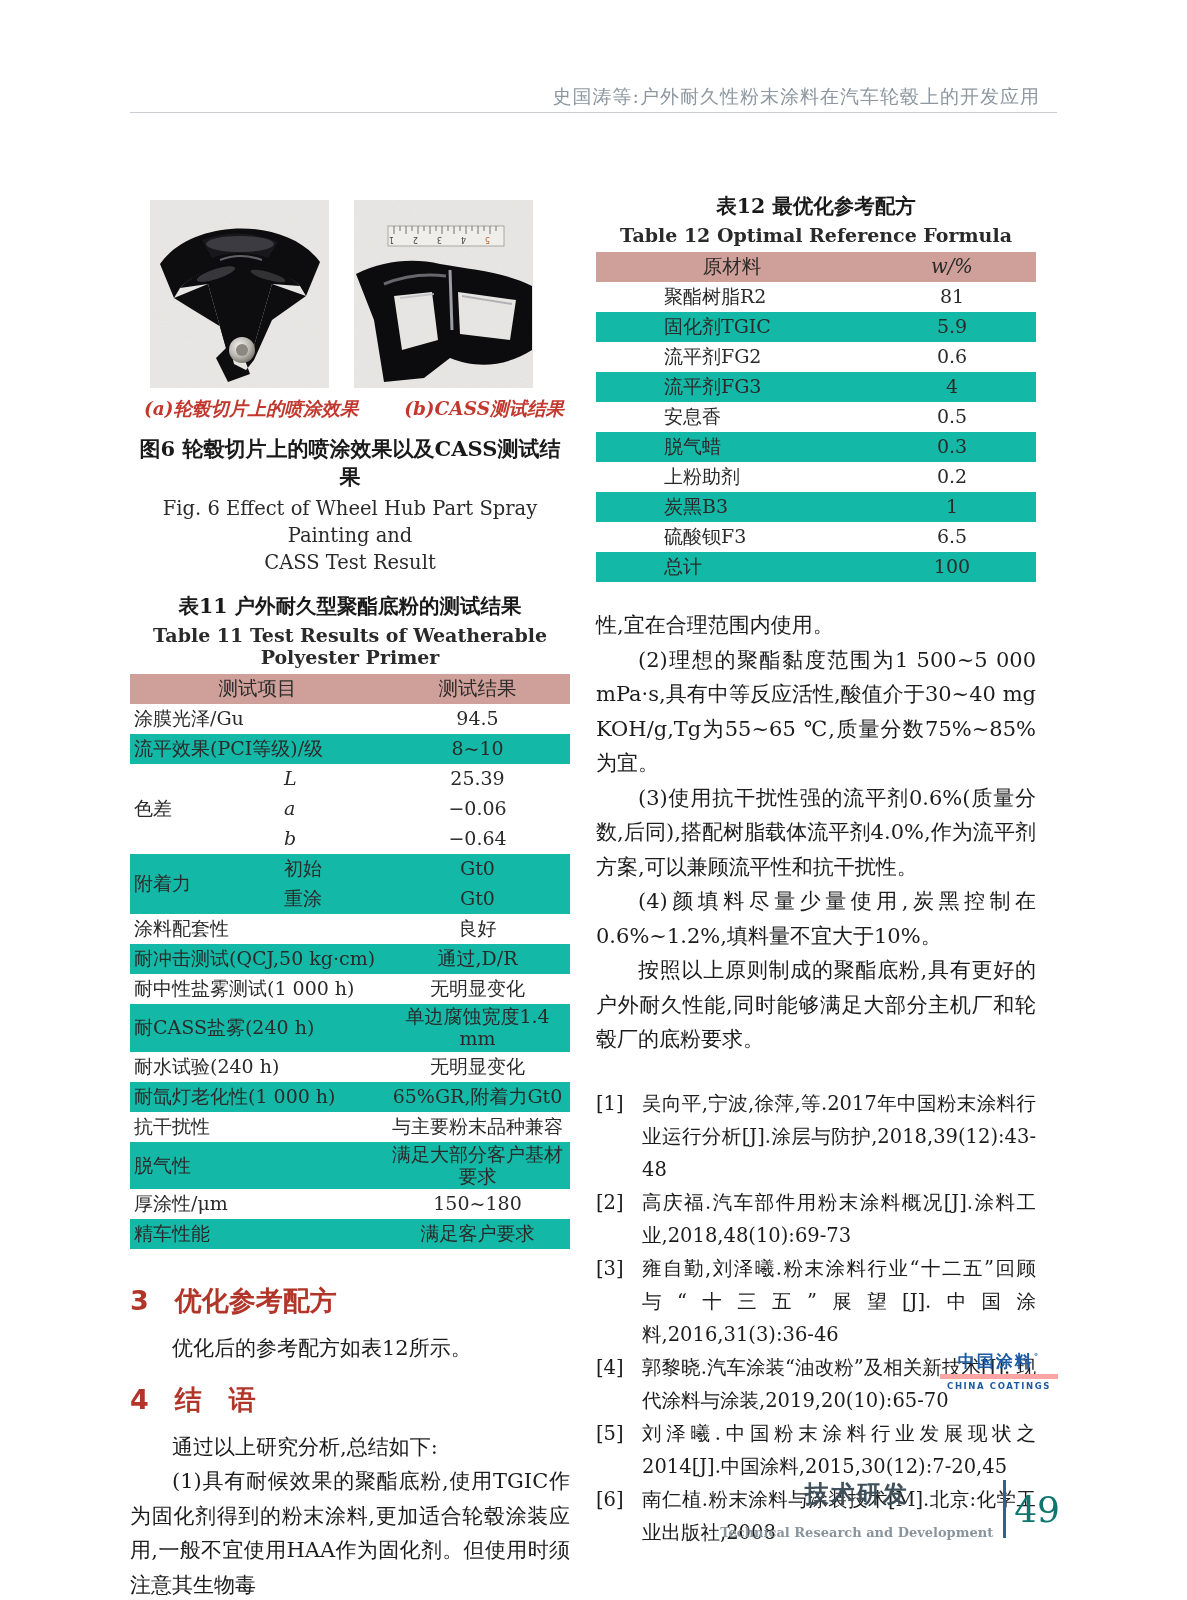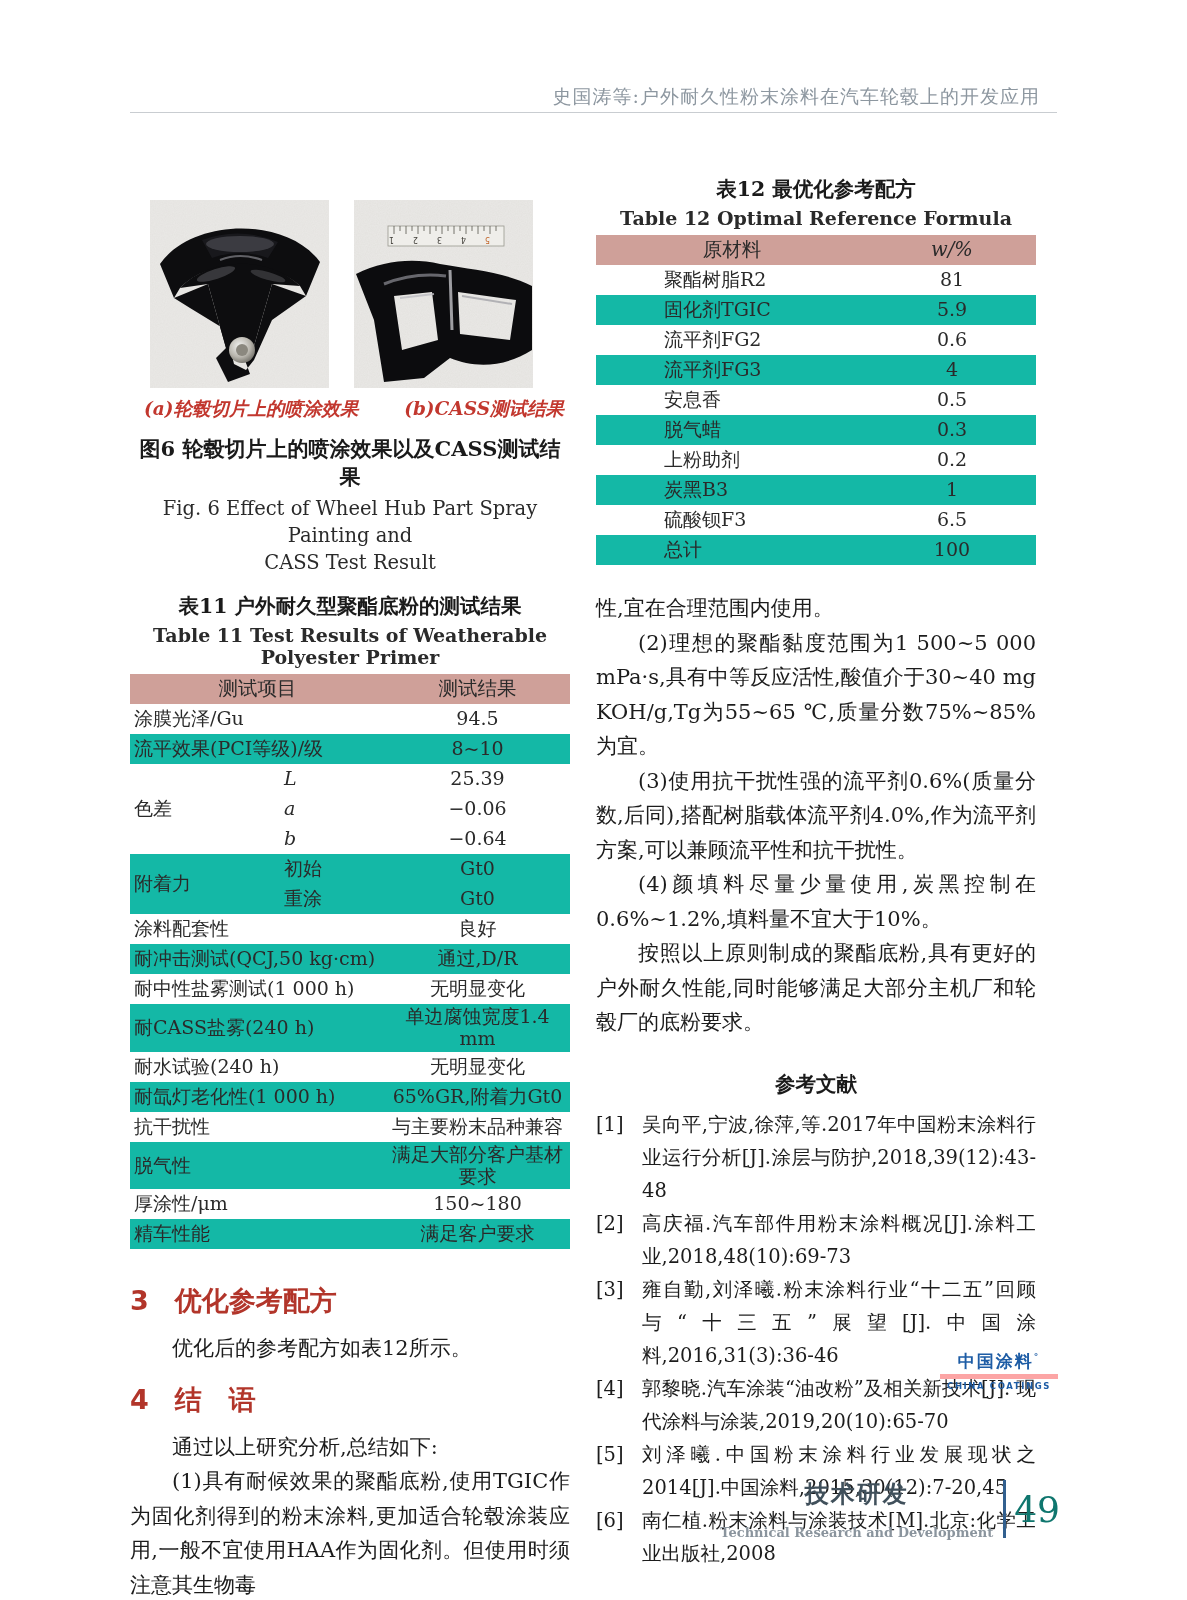--- a/index.html
+++ b/index.html
@@ -15,21 +15,21 @@
   .hdr-title{
     position:absolute;top:84px;left:130px;width:910px;
     text-align:right;font-size:19px;color:#8d97a0;letter-spacing:1px;
   }
   .hdr-rule{
     position:absolute;top:112px;left:130px;width:927px;height:1px;
     background:#c9cdd1;
   }
   
   .colL{position:absolute;left:130px;top:200px;width:440px;}
-  .colR{position:absolute;left:596px;top:175px;width:440px;}
+  .colR{position:absolute;left:596px;top:192px;width:440px;}
   
   .photos{display:flex;gap:25px;margin-left:20px;}
   .photo{width:179px;height:188px;display:block;}
   .fig-captions{display:flex;justify-content:space-between;margin:8px 6px 0 14px;
     color:#c2372e;font-size:18.5px;font-style:italic;font-weight:bold;}
   .fig-title-zh{margin-top:14px;text-align:center;font-weight:bold;font-size:21px;color:#1a1a1a;}
   .fig-title-en{text-align:center;font-weight:normal;font-size:19.5px;line-height:27px;margin-top:4px;}
   
   .tbl-title-zh{text-align:center;font-weight:bold;font-size:20.5px;color:#1a1a1a;}
   .tbl-title-en{text-align:center;font-weight:bold;font-size:19px;margin:4px 0 6px 0;}
@@ -340,21 +340,20 @@
     <div style="height:26px"></div>
     <div id="right-paras">
         <div class="para">性,宜在合理范围内使用。</div>
         <div class="para indent">(2)理想的聚酯黏度范围为1 500~5 000 mPa·s,具有中等反应活性,酸值介于30~40 mg KOH/g,Tg为55~65 ℃,质量分数75%~85%为宜。</div>
         <div class="para indent">(3)使用抗干扰性强的流平剂0.6%(质量分数,后同),搭配树脂载体流平剂4.0%,作为流平剂方案,可以兼顾流平性和抗干扰性。</div>
         <div class="para indent">(4)颜填料尽量少量使用,炭黑控制在0.6%~1.2%,填料量不宜大于10%。</div>
         <div class="para indent">按照以上原则制成的聚酯底粉,具有更好的户外耐久性能,同时能够满足大部分主机厂和轮毂厂的底粉要求。</div>
       </div>
 
     <div style="height:30px"></div>
-    <div class="ref-head">参考文献</div>
     <div id="ref-list">
         <div class="ref"><span class="ref-num">[1]</span><span>吴向平,宁波,徐萍,等.2017年中国粉末涂料行业运行分析[J].涂层与防护,2018,39(12):43-48</span></div>
         <div class="ref"><span class="ref-num">[2]</span><span>高庆福.汽车部件用粉末涂料概况[J].涂料工业,2018,48(10):69-73</span></div>
         <div class="ref"><span class="ref-num">[3]</span><span>雍自勤,刘泽曦.粉末涂料行业“十二五”回顾与“十三五”展望[J].中国涂料,2016,31(3):36-46</span></div>
         <div class="ref"><span class="ref-num">[4]</span><span>郭黎晓.汽车涂装“油改粉”及相关新技术[J]. 现代涂料与涂装,2019,20(10):65-70</span></div>
         <div class="ref"><span class="ref-num">[5]</span><span>刘泽曦.中国粉末涂料行业发展现状之2014[J].中国涂料,2015,30(12):7-20,45</span></div>
         <div class="ref"><span class="ref-num">[6]</span><span>南仁植.粉末涂料与涂装技术[M].北京:化学工业出版社,2008</span></div>
       </div>
   </div>
 

